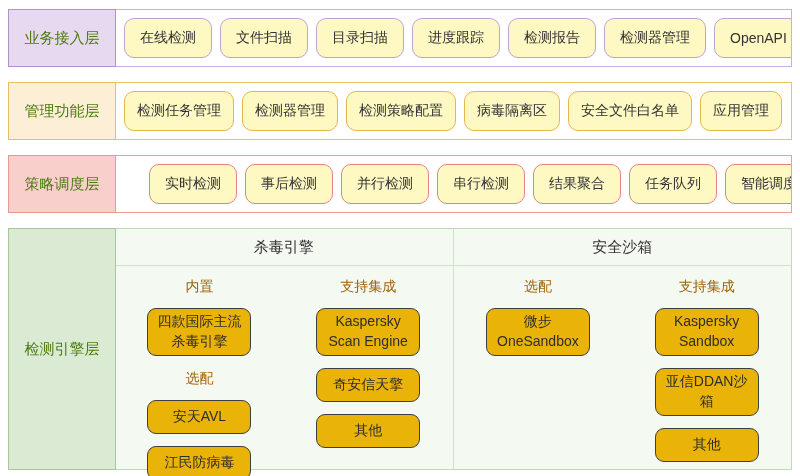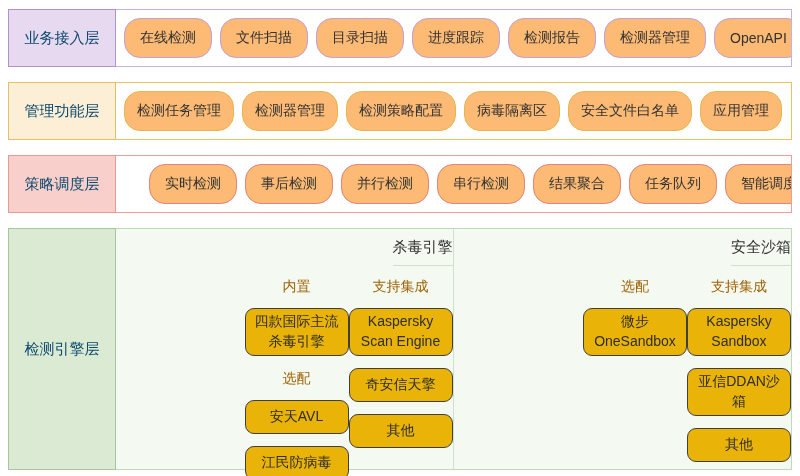--- a/index.html
+++ b/index.html
@@ -3,42 +3,42 @@
 <meta charset="utf-8">
 <style>
   * { box-sizing: border-box; margin: 0; padding: 0; }
   html, body { width: 800px; height: 476px; background: #ffffff; }
   body { font-family: "Liberation Sans", "DejaVu Sans", sans-serif; color: #333; }
   .page { width: 800px; height: 476px; padding: 9px 8px 5px 8px; background: #fff; }
 
   
   .row { display: flex; align-items: stretch; height: 58px; margin-bottom: 15px; border: 1px solid; background: #fff; }
   .row-label { width: 108px; flex: 0 0 108px; display: flex; align-items: center; justify-content: center;
-               font-size: 15px; color: #0c4a6e; border: 1px solid; margin: -1px; z-index: 1; }
+               font-size: 15px; color: #4d7c0f; border: 1px solid; margin: -1px; z-index: 1; }
   .row-items { flex: 1; display: flex; align-items: center; gap: 8px; padding: 0 9px; overflow: hidden; }
   .pill { height: 40px; display: flex; align-items: center; justify-content: center; padding: 0 15px;
-          background: #fdba74; border: 1px solid; border-radius: 16px; font-size: 14px; color: #333; white-space: nowrap; }
+          background: #fef9c3; border: 1px solid; border-radius: 10px; font-size: 14px; color: #333; white-space: nowrap; }
 
   .row.purple { border-color: #c9aede; }
   .row.purple .row-label { background: #e6d9f0; border-color: #b292cc; }
   .row.purple .pill { border-color: #c2a0d8; }
 
   .row.orange { border-color: #edc25f; }
   .row.orange .row-label { background: #fdeed6; border-color: #eabf63; }
   .row.orange .pill { border-color: #e6b64e; padding: 0 12px; }
 
   .row.red { border-color: #ec9e96; gap: 25px; }
   .row.red .row-label { background: #f8cfca; border-color: #e69a91; }
   .row.red .pill { border-color: #e2847c; }
 
   
   .row.green { height: 242px; margin-bottom: 0; border-color: #bedab6; background: #f4faf1; }
   .row.green .row-label { background: #dbead3; border-color: #a6c79c; }
   .engine-content { flex: 1; display: flex; align-items: stretch; }
-  .engine-section { flex: 1; display: flex; flex-direction: column; align-items: flex-end; }
+  .engine-section { flex: 1; display: flex; flex-direction: column; }
   .engine-section.left { border-right: 1px solid #cde3c7; }
   .section-title { height: 37px; flex: 0 0 37px; display: flex; align-items: center; justify-content: center;
                    font-size: 15px; color: #333; border-bottom: 1px solid #cde3c7; }
   .section-body { flex: 1; display: flex; padding-top: 10px; }
   .engine-col { flex: 1; display: flex; flex-direction: column; align-items: center; gap: 12px; }
   .col-header { font-size: 14px; color: #a16207; line-height: 20px; }
   .engine-box { width: 104px; min-height: 34px; display: flex; align-items: center; justify-content: center;
                 background: #eab308; border: 1.5px solid #3f3f3f; border-radius: 9px; padding: 3px 8px;
                 font-size: 14px; color: #2e2e2e; text-align: center; white-space: pre-line; line-height: 1.42; }
 </style>

